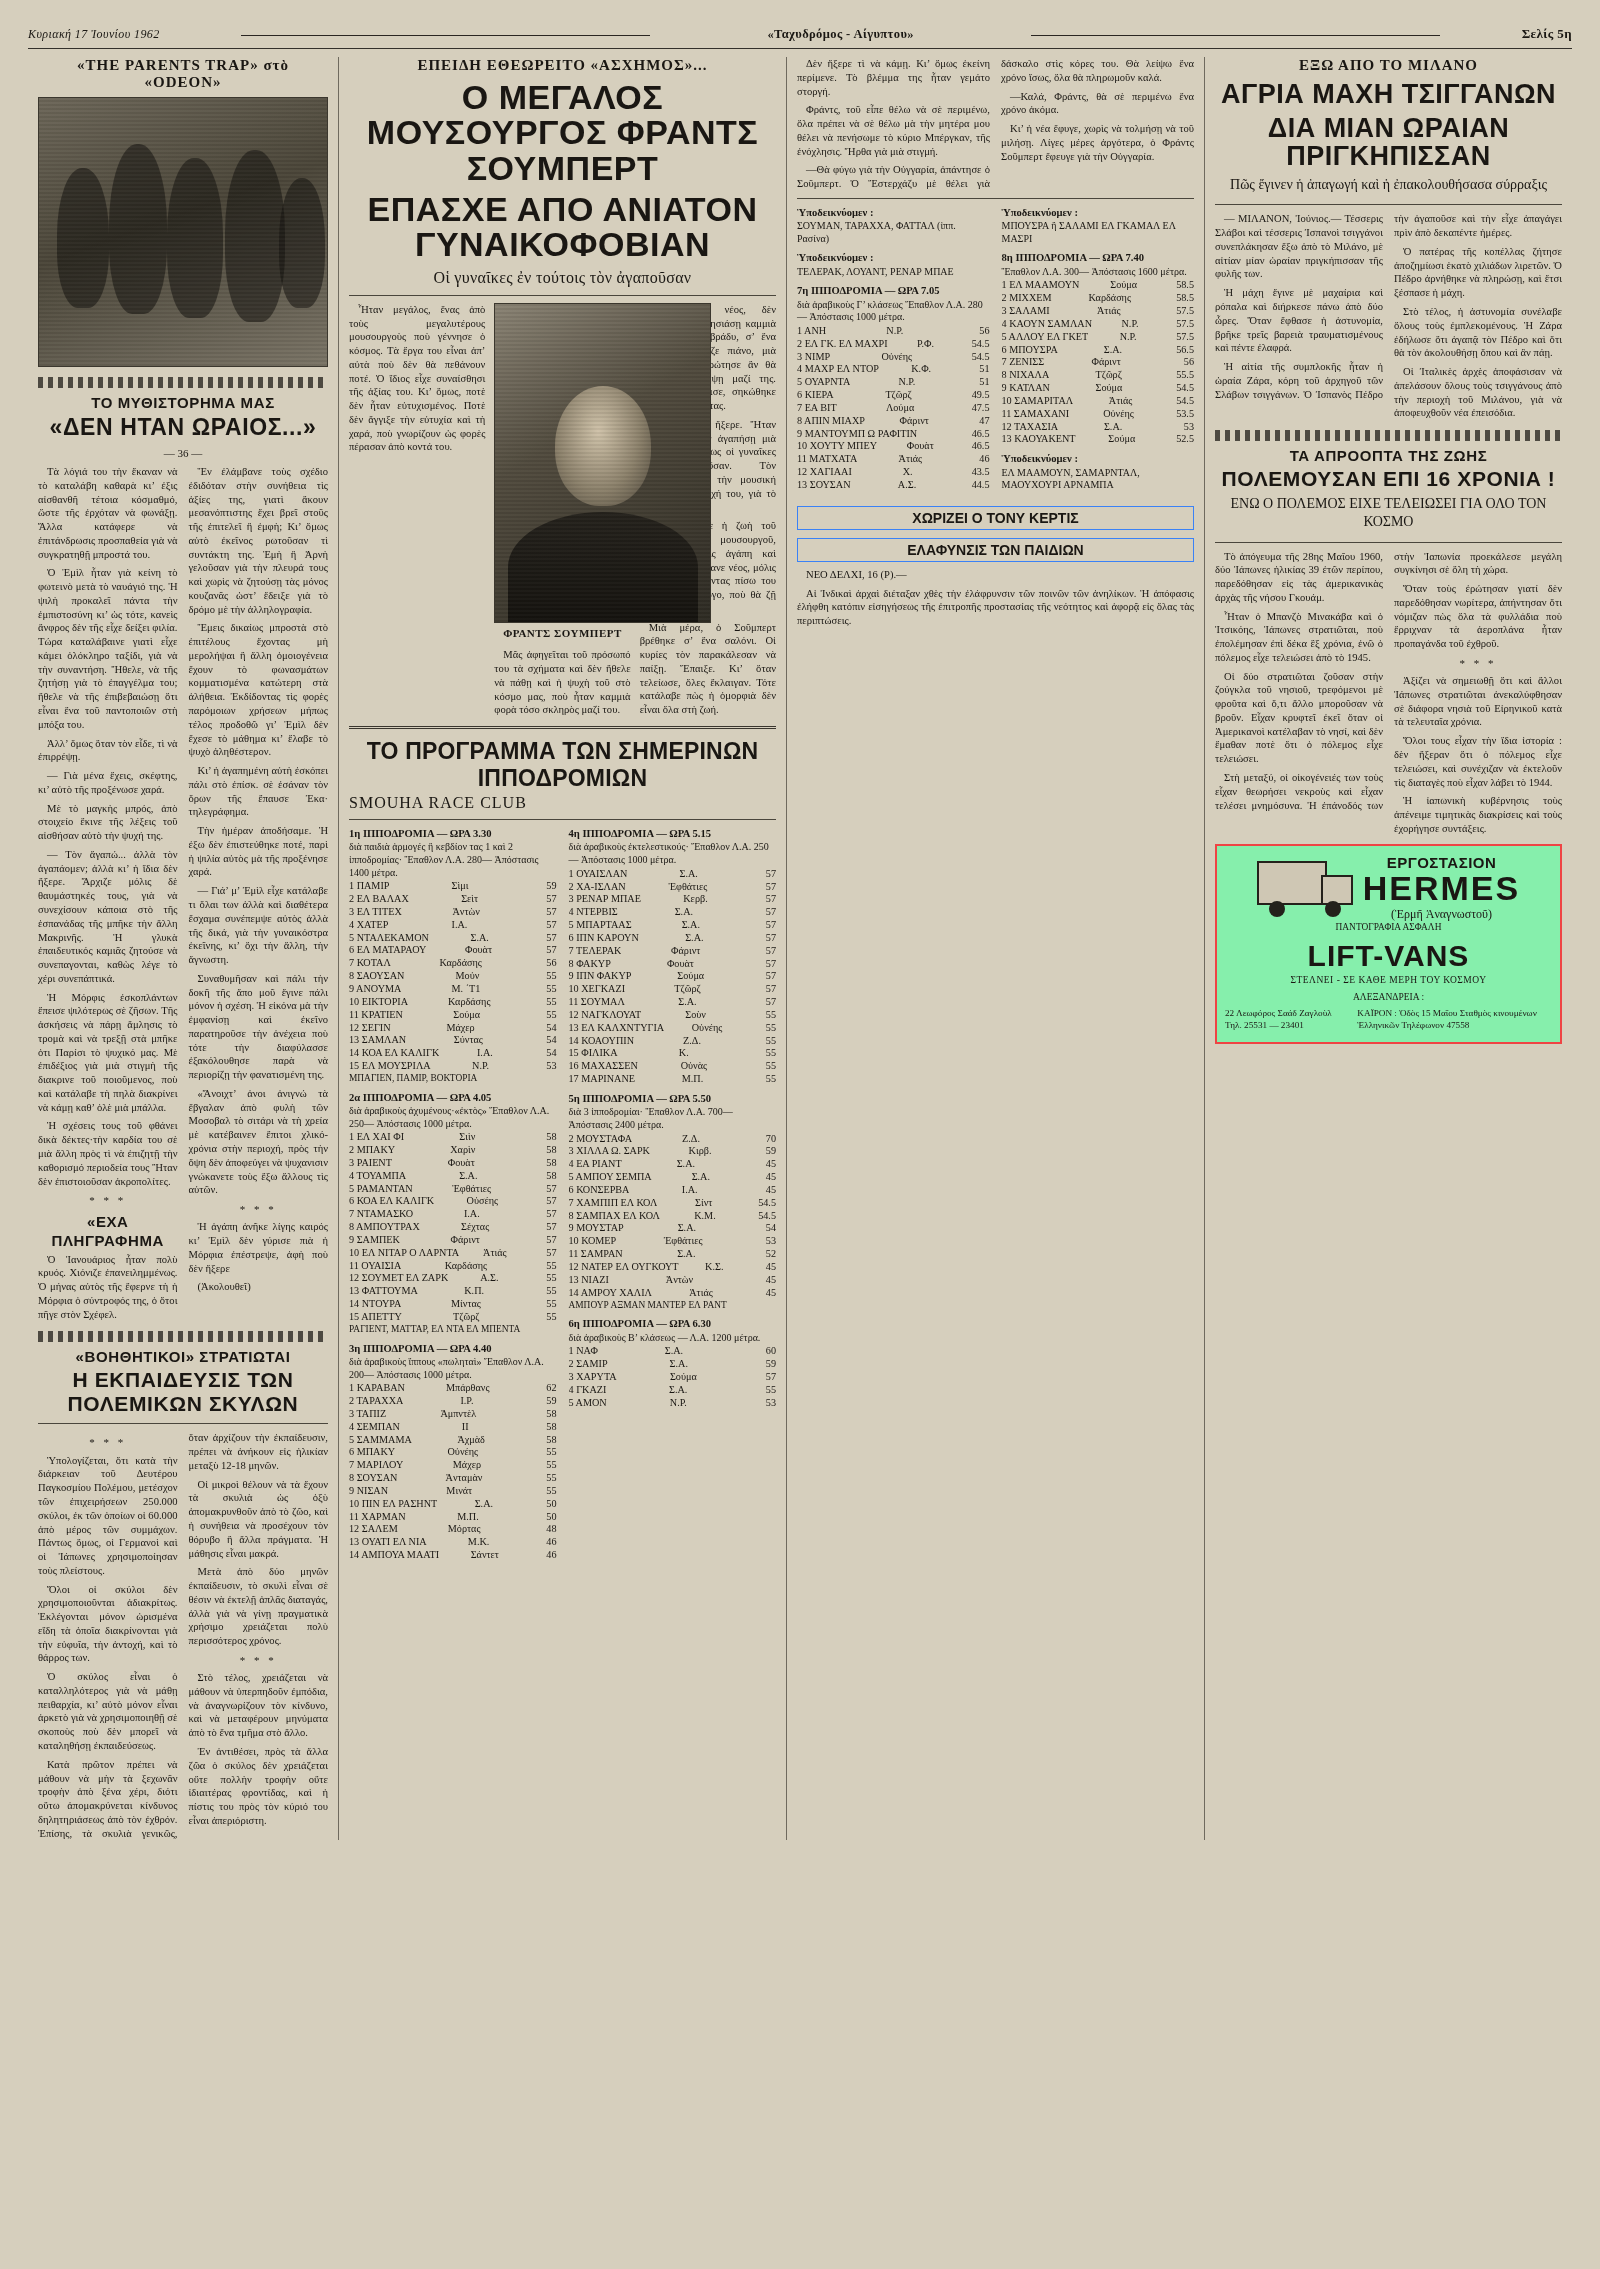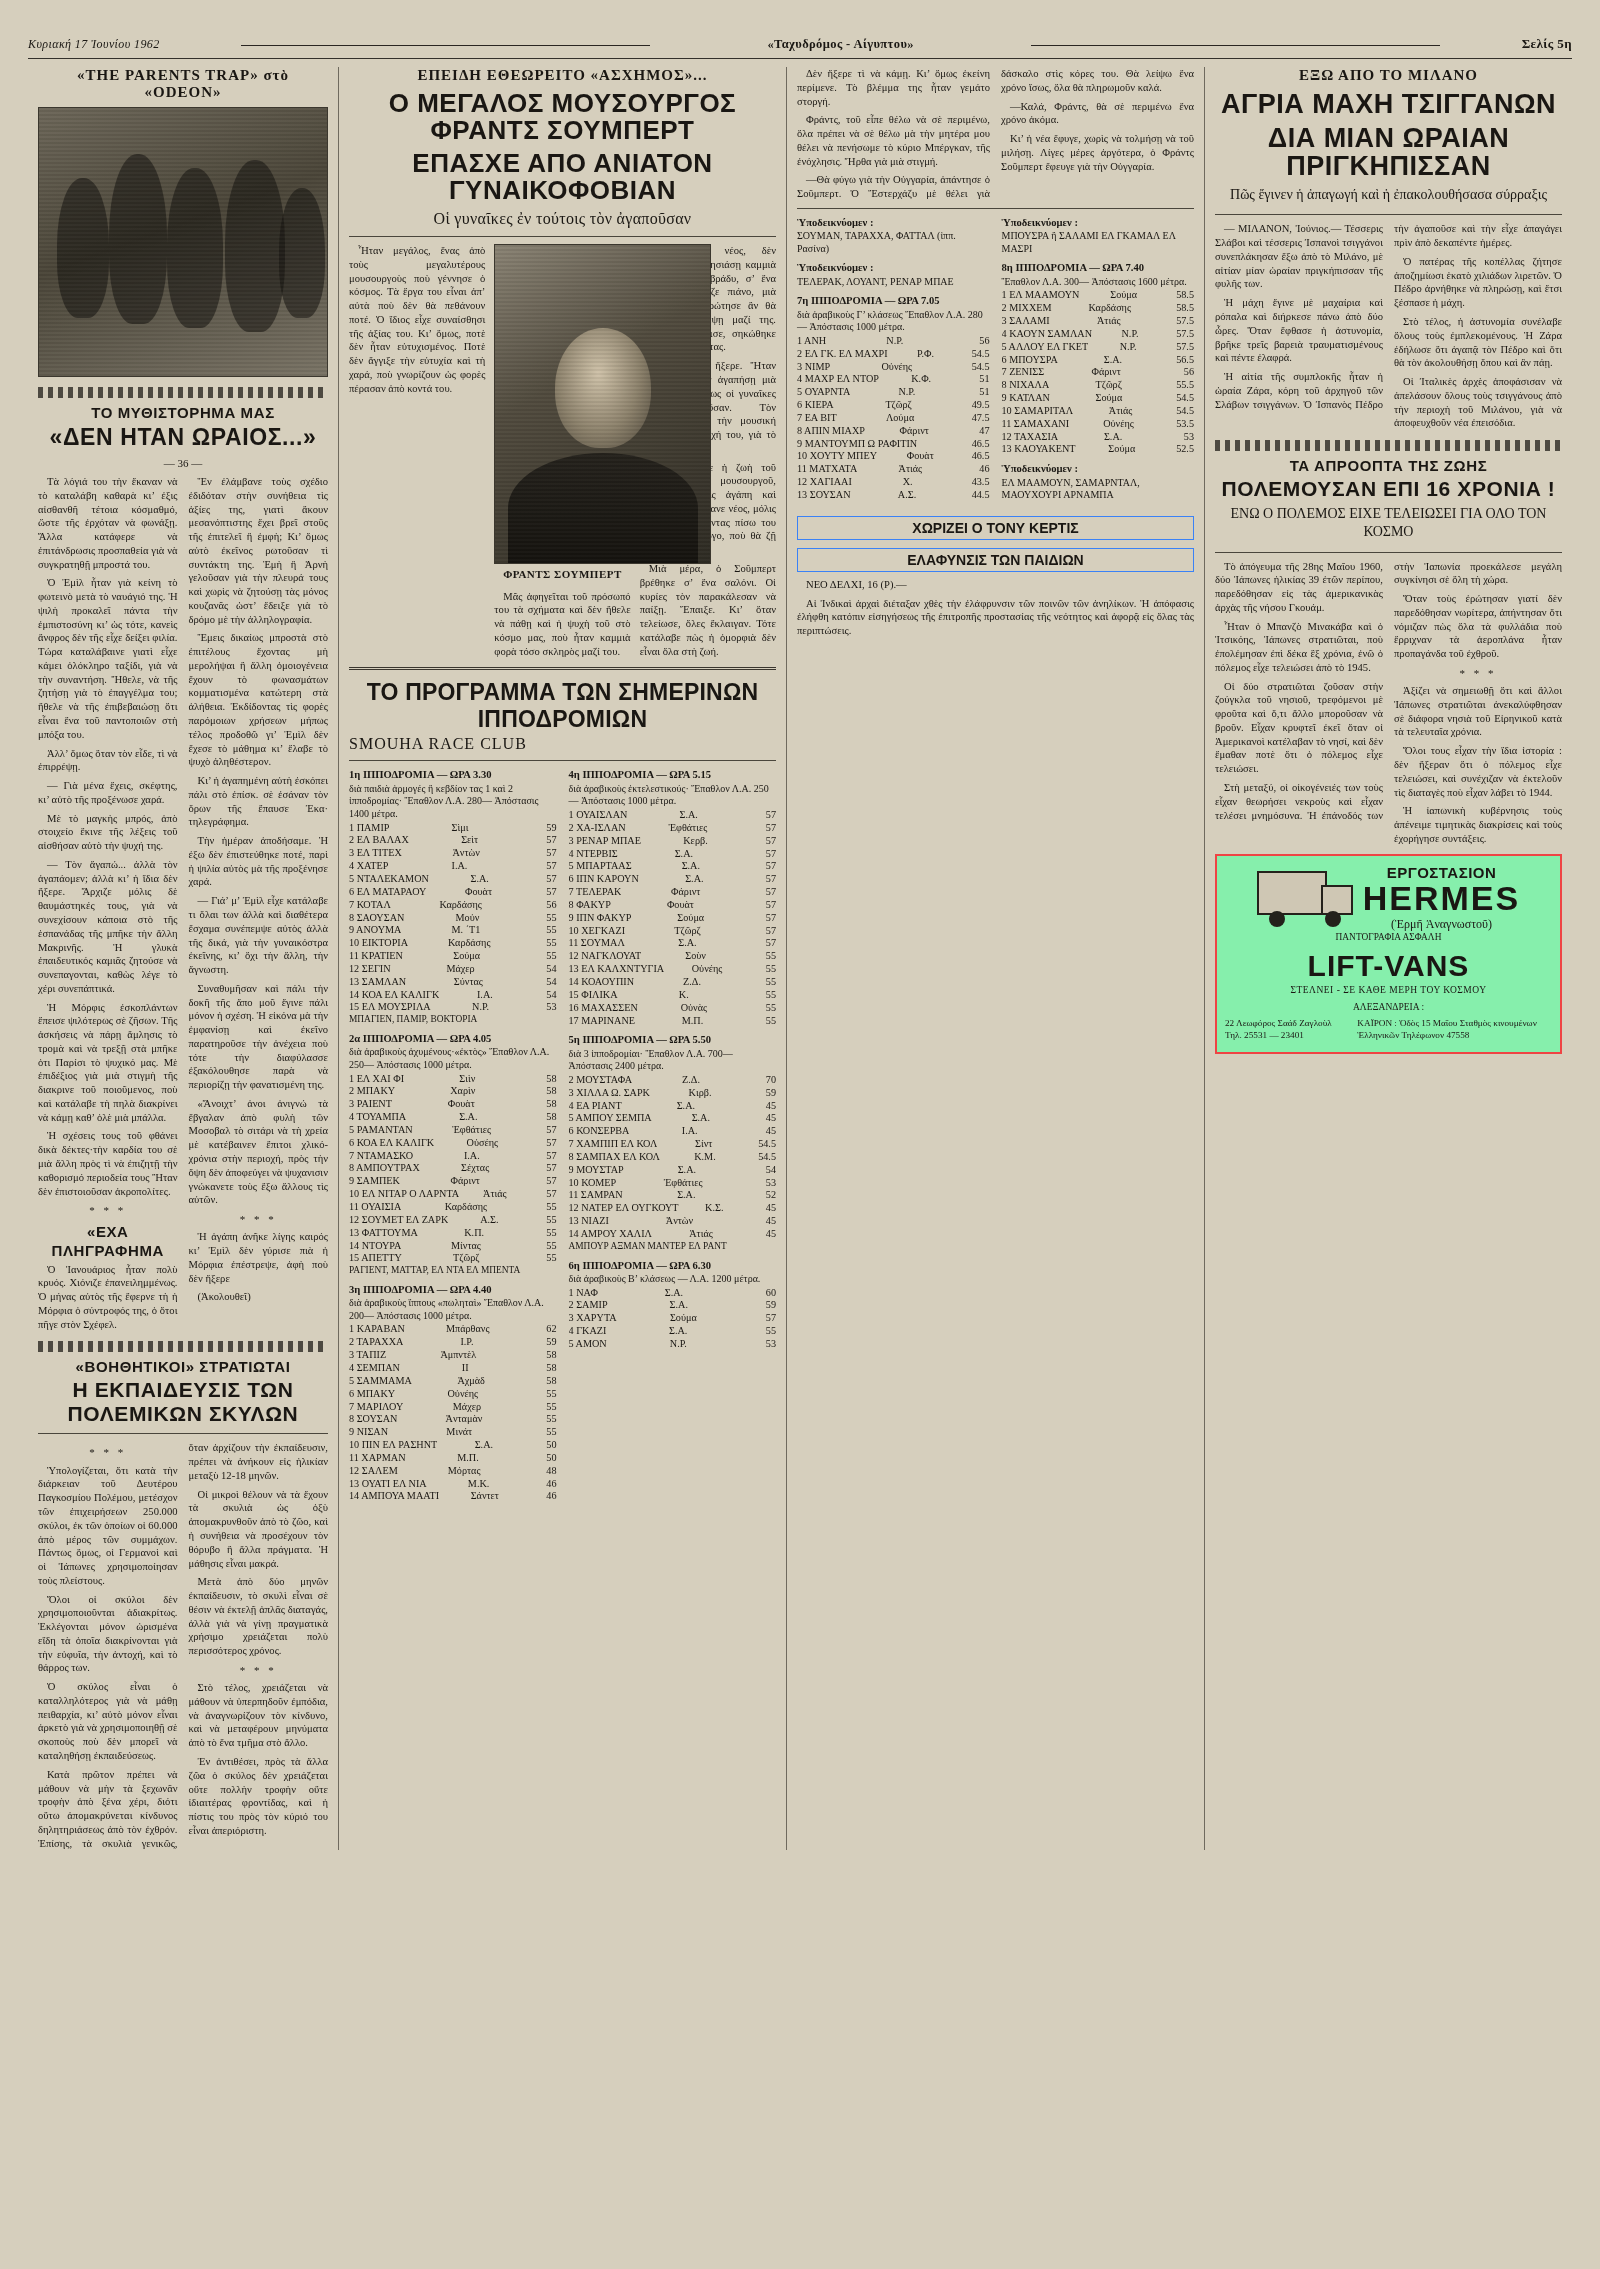--- a/index.html
+++ b/index.html
@@ -7,21 +7,21 @@
     font-family:"Liberation Serif", serif;
     color:#1a1713;
   }
   .page{
     position:relative;
     width:1600px;
     height:2269px;
     margin:0 auto;
     background:#d6cfbd;
     box-sizing:border-box;
-    padding:36px 28px 18px 28px;
+    padding:26px 28px 18px 28px;
     overflow:hidden;
   }
   
   .masthead{
     display:flex;
     align-items:flex-end;
     justify-content:space-between;
     font-size:12px;
     letter-spacing:.4px;
     border-bottom:none;
@@ -74,21 +74,21 @@
     margin:0 0 6px 0;
   }
   h1.head{
     font-family:"Liberation Sans", sans-serif;
     text-align:center;
     font-weight:bold;
     line-height:1.04;
     margin:2px 0 6px 0;
     letter-spacing:.5px;
   }
-  .h-big{font-size:26px;}
+  .h-big{font-size:34px;}
   .h-med{font-size:27px;}
   .sub{
     text-align:center;
     font-size:16px;
     margin:2px 0 8px 0;
     letter-spacing:.3px;
   }
   .sub2{
     text-align:center;
     font-size:14px;

